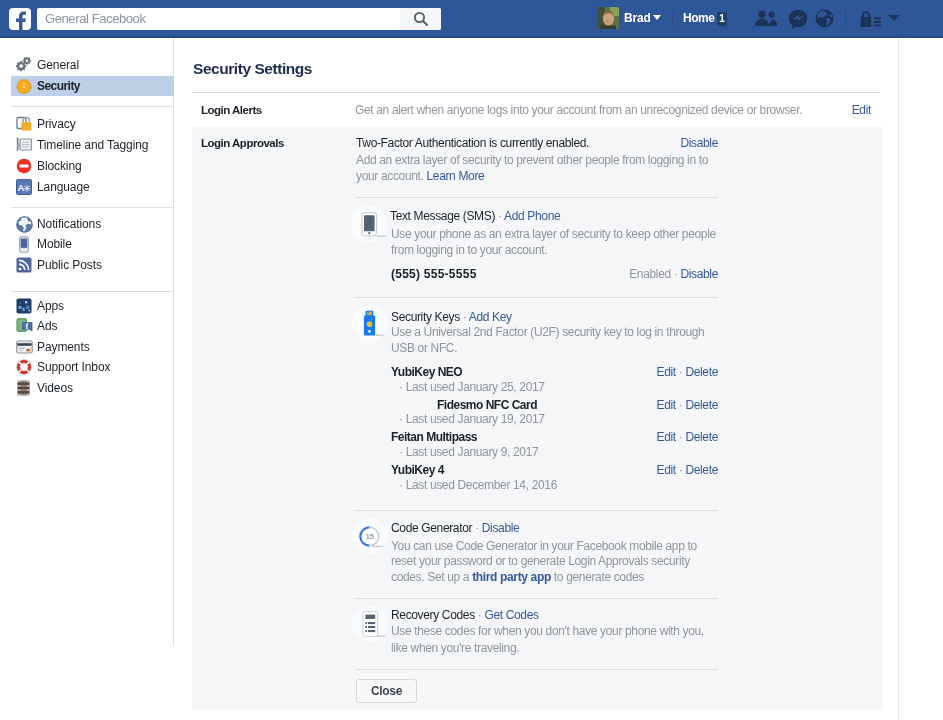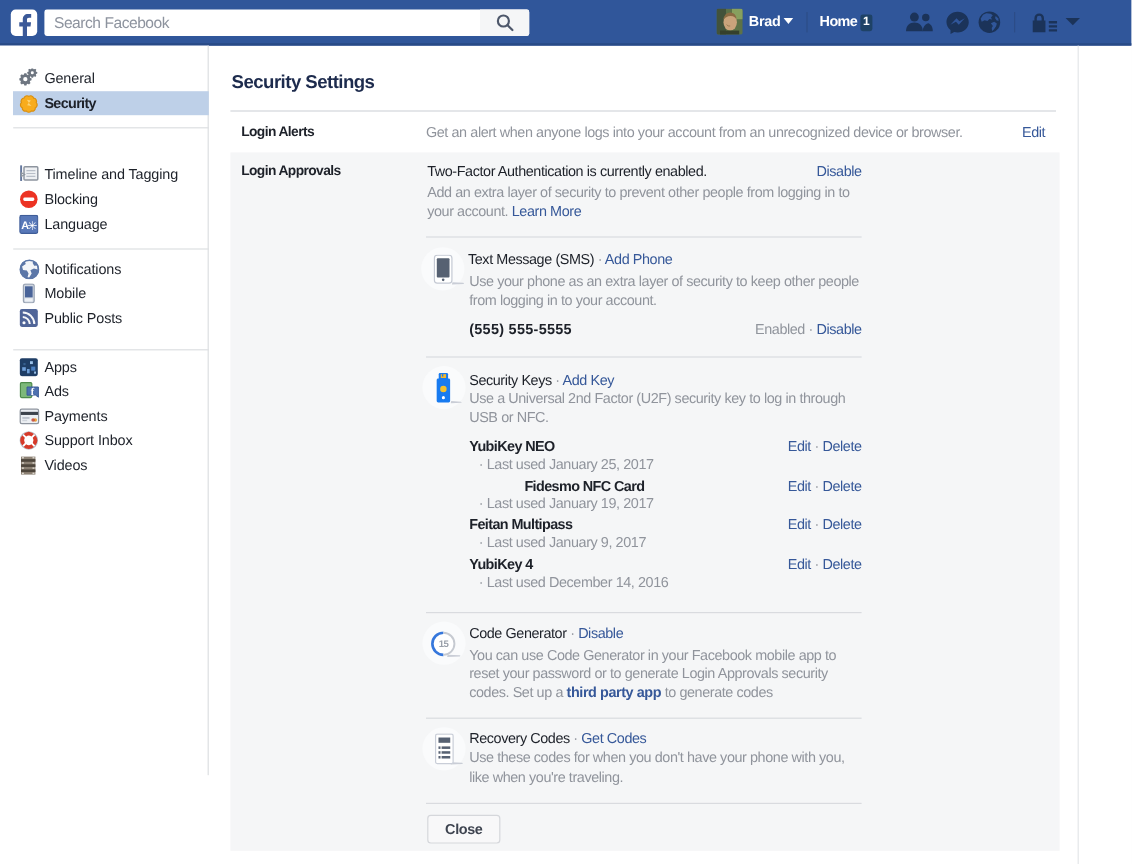--- a/index.html
+++ b/index.html
@@ -48,21 +48,21 @@
 <body>
 <div id="app">
 
 <div id="hdr">
   <div id="logo">
     <svg width="22" height="22" viewBox="0 0 22 22">
           <path fill="#3b5998" transform="translate(-1.3 -1.6) scale(1.13)" d="M13.1 21.5v-7.7h2.6l.4-3h-3V8.9c0-.87.24-1.46 1.49-1.46h1.59V4.73c-.27-.04-1.22-.12-2.32-.12-2.3 0-3.87 1.4-3.87 3.98v2.22H7.4v3h2.59v7.7h3.11z"></path>
         </svg>
   </div>
   <div id="sbox">
-    <span class="ph">Search Facebook</span>
+    <span class="ph">General Facebook</span>
     <div id="sbtn">
       <svg width="41" height="22" viewBox="0 0 41 22">
             <g fill="none" stroke="#4e586b" stroke-width="1.8">
               <circle cx="19.5" cy="9.5" r="4.6"></circle>
               <path d="M23 13l4 4" stroke-linecap="round"></path>
             </g>
           </svg>
     </div>
   </div>
 
@@ -127,20 +127,28 @@
     <span class="lb">General</span>
   </div>
   <div class="srow sel" style="top:38px;">
     <svg class="ic" width="16" height="16" viewBox="0 0 16 16">
       <path fill="#f8ac1c" stroke="#d98f10" stroke-width="1" d="M8.00 2.30 A2.6 2.6 0 0 1 12.05 3.77 A2.6 2.6 0 0 1 14.20 7.51 A2.6 2.6 0 0 1 13.46 11.75 A2.6 2.6 0 0 1 10.15 14.52 A2.6 2.6 0 0 1 5.85 14.52 A2.6 2.6 0 0 1 2.54 11.75 A2.6 2.6 0 0 1 1.80 7.51 A2.6 2.6 0 0 1 3.95 3.77 A2.6 2.6 0 0 1 8.00 2.30Z"></path>
       <path fill="#fdd374" d="M6.4 5.2l3.4.6-1.8 2 2.2 2.6-3.6-.6 1.4-2.2z"></path>
     </svg>
     <span class="lb">Security</span>
   </div>
   <div class="sdiv" style="top:68px;"></div>
+  <div class="srow" style="top:76px;">
+    <svg class="ic" width="17" height="17" viewBox="0 0 17 17">
+      <rect x="1" y="1.5" width="9" height="11" rx="1" fill="none" stroke="#64779d" stroke-width="1.3"></rect>
+      <rect x="5.2" y="6.2" width="10.2" height="8.2" rx="1" fill="#f5ab27"></rect>
+      <path d="M7.2 6V4.6a3.1 3.1 0 016.2 0V6" fill="none" stroke="#9aa4b2" stroke-width="1.7"></path>
+    </svg>
+    <span class="lb">Privacy</span>
+  </div>
   <div class="srow" style="top:97px;">
     <svg class="ic" width="17" height="16" viewBox="0 0 17 16">
       <rect x="0.8" y="0.8" width="1.6" height="13" fill="#64779d"></rect>
       <rect x="4" y="2" width="11.5" height="11" rx="0.8" fill="#eef0f3" stroke="#8d949e" stroke-width="1.2"></rect>
       <path d="M4.5 8.5L1.8 10V7z" fill="#eef0f3" stroke="#8d949e" stroke-width="1"></path>
       <g stroke="#b8bec8" stroke-width="1">
             <path d="M6 5.2h7.5M6 7.6h7.5M6 10h7.5"></path>
           </g>
     </svg>
     <span class="lb">Timeline and Tagging</span>

